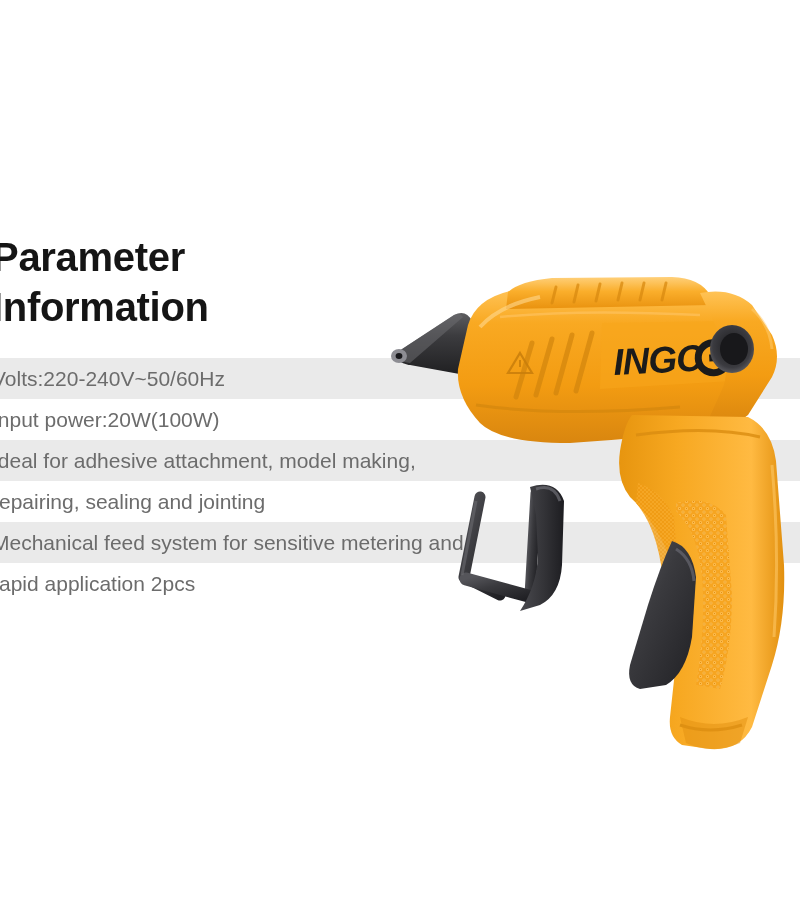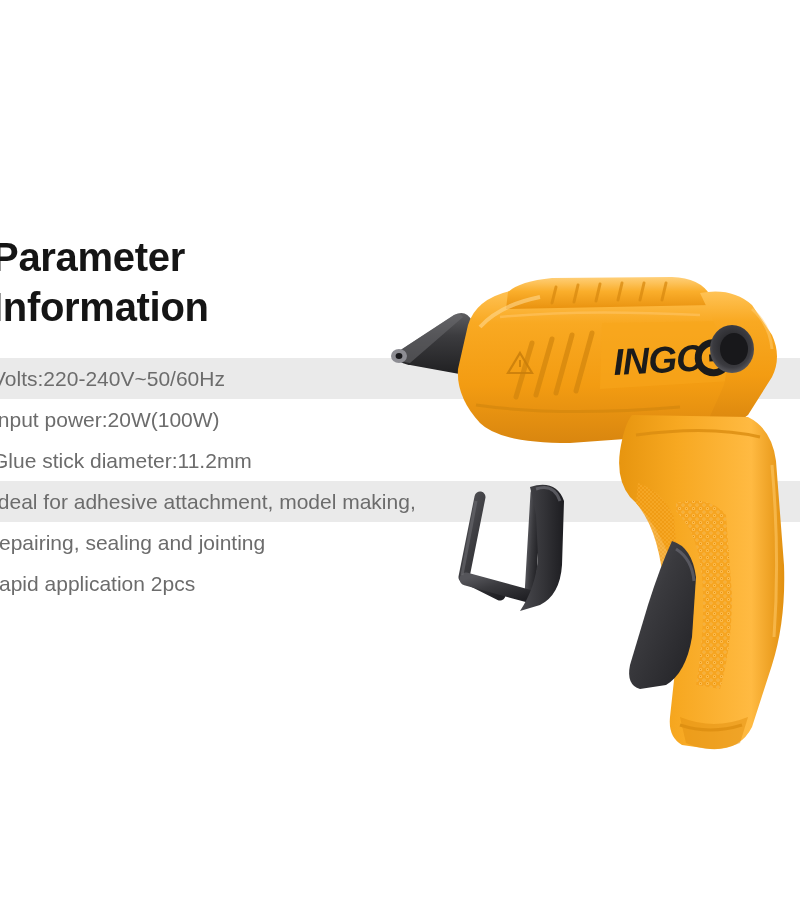--- a/index.html
+++ b/index.html
@@ -91,28 +91,28 @@
 
 <div id="page">
 
   <div class="spec-list">
     <div class="spec-row shade">
       <div class="spec-text">Volts:220-240V~50/60Hz</div>
     </div>
     <div class="spec-row plain">
       <div class="spec-text">Input power:20W(100W)</div>
     </div>
-    <div class="spec-row plain">
-      <div class="spec-text">Glue stick diameter:11.2mm</div>
-    </div>
     <div class="spec-row shade">
       <div class="spec-text">Ideal for adhesive attachment, model making,</div>
     </div>
     <div class="spec-row plain">
       <div class="spec-text">repairing, sealing and jointing</div>
+    </div>
+    <div class="spec-row shade">
+      <div class="spec-text">Mechanical feed system for sensitive metering and</div>
     </div>
     <div class="spec-row plain">
       <div class="spec-text">rapid application 2pcs</div>
     </div>
   </div>
 
   <div class="title-block">
     <div class="title-line">Parameter</div>
     <div class="title-line">Information</div>
   </div>

